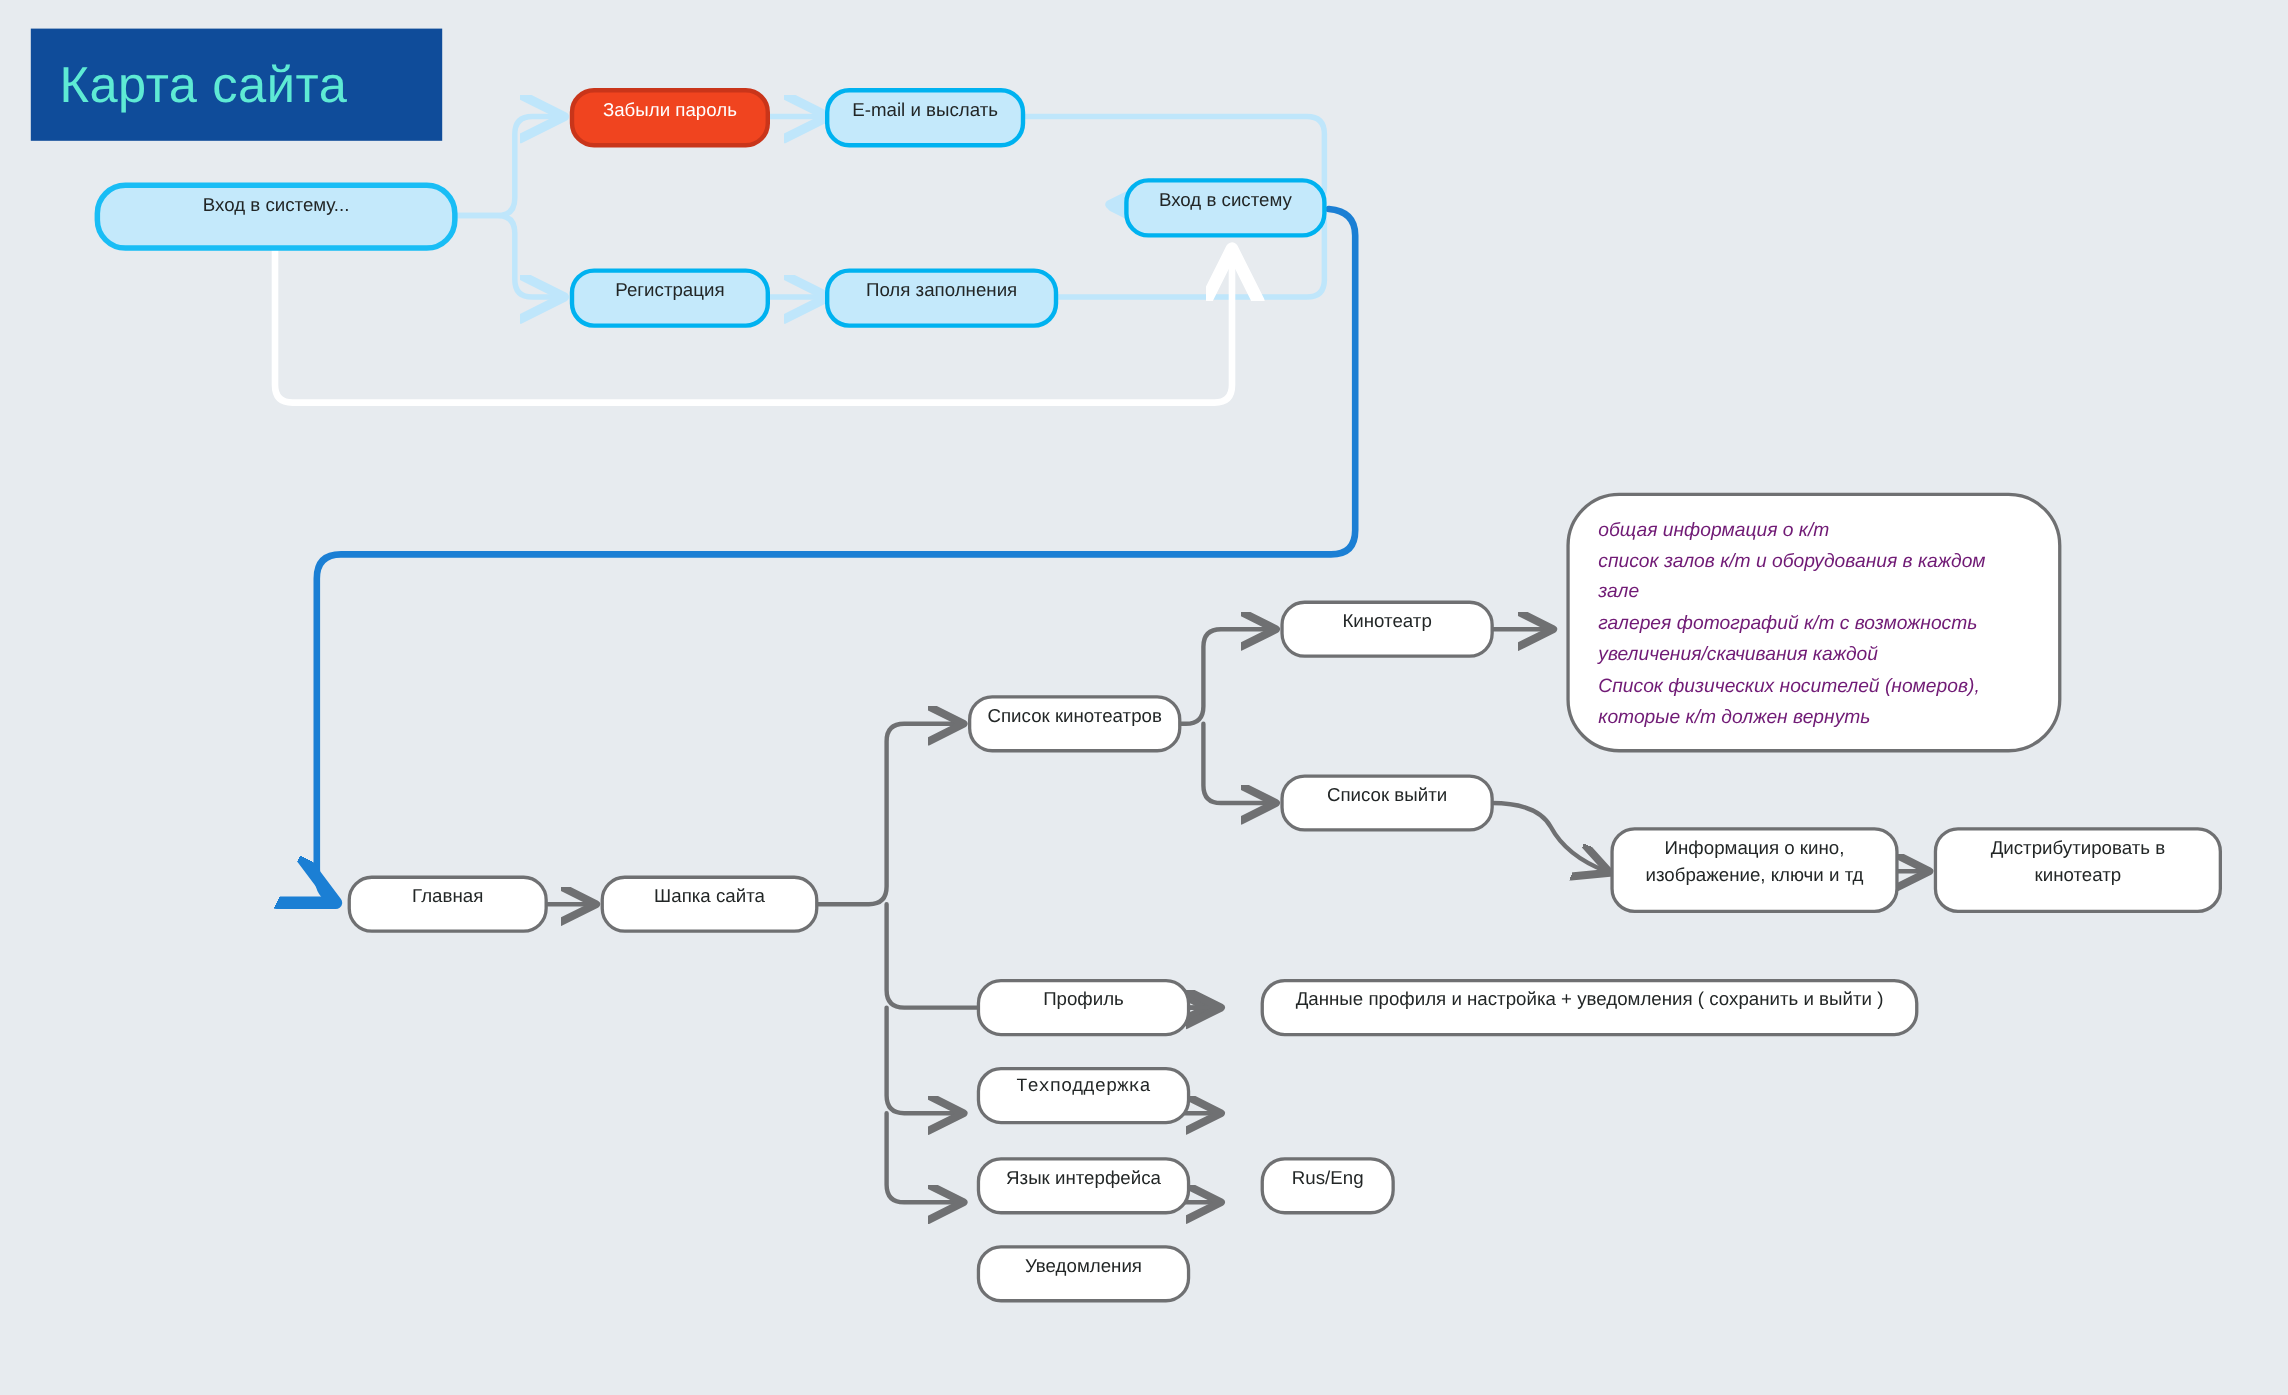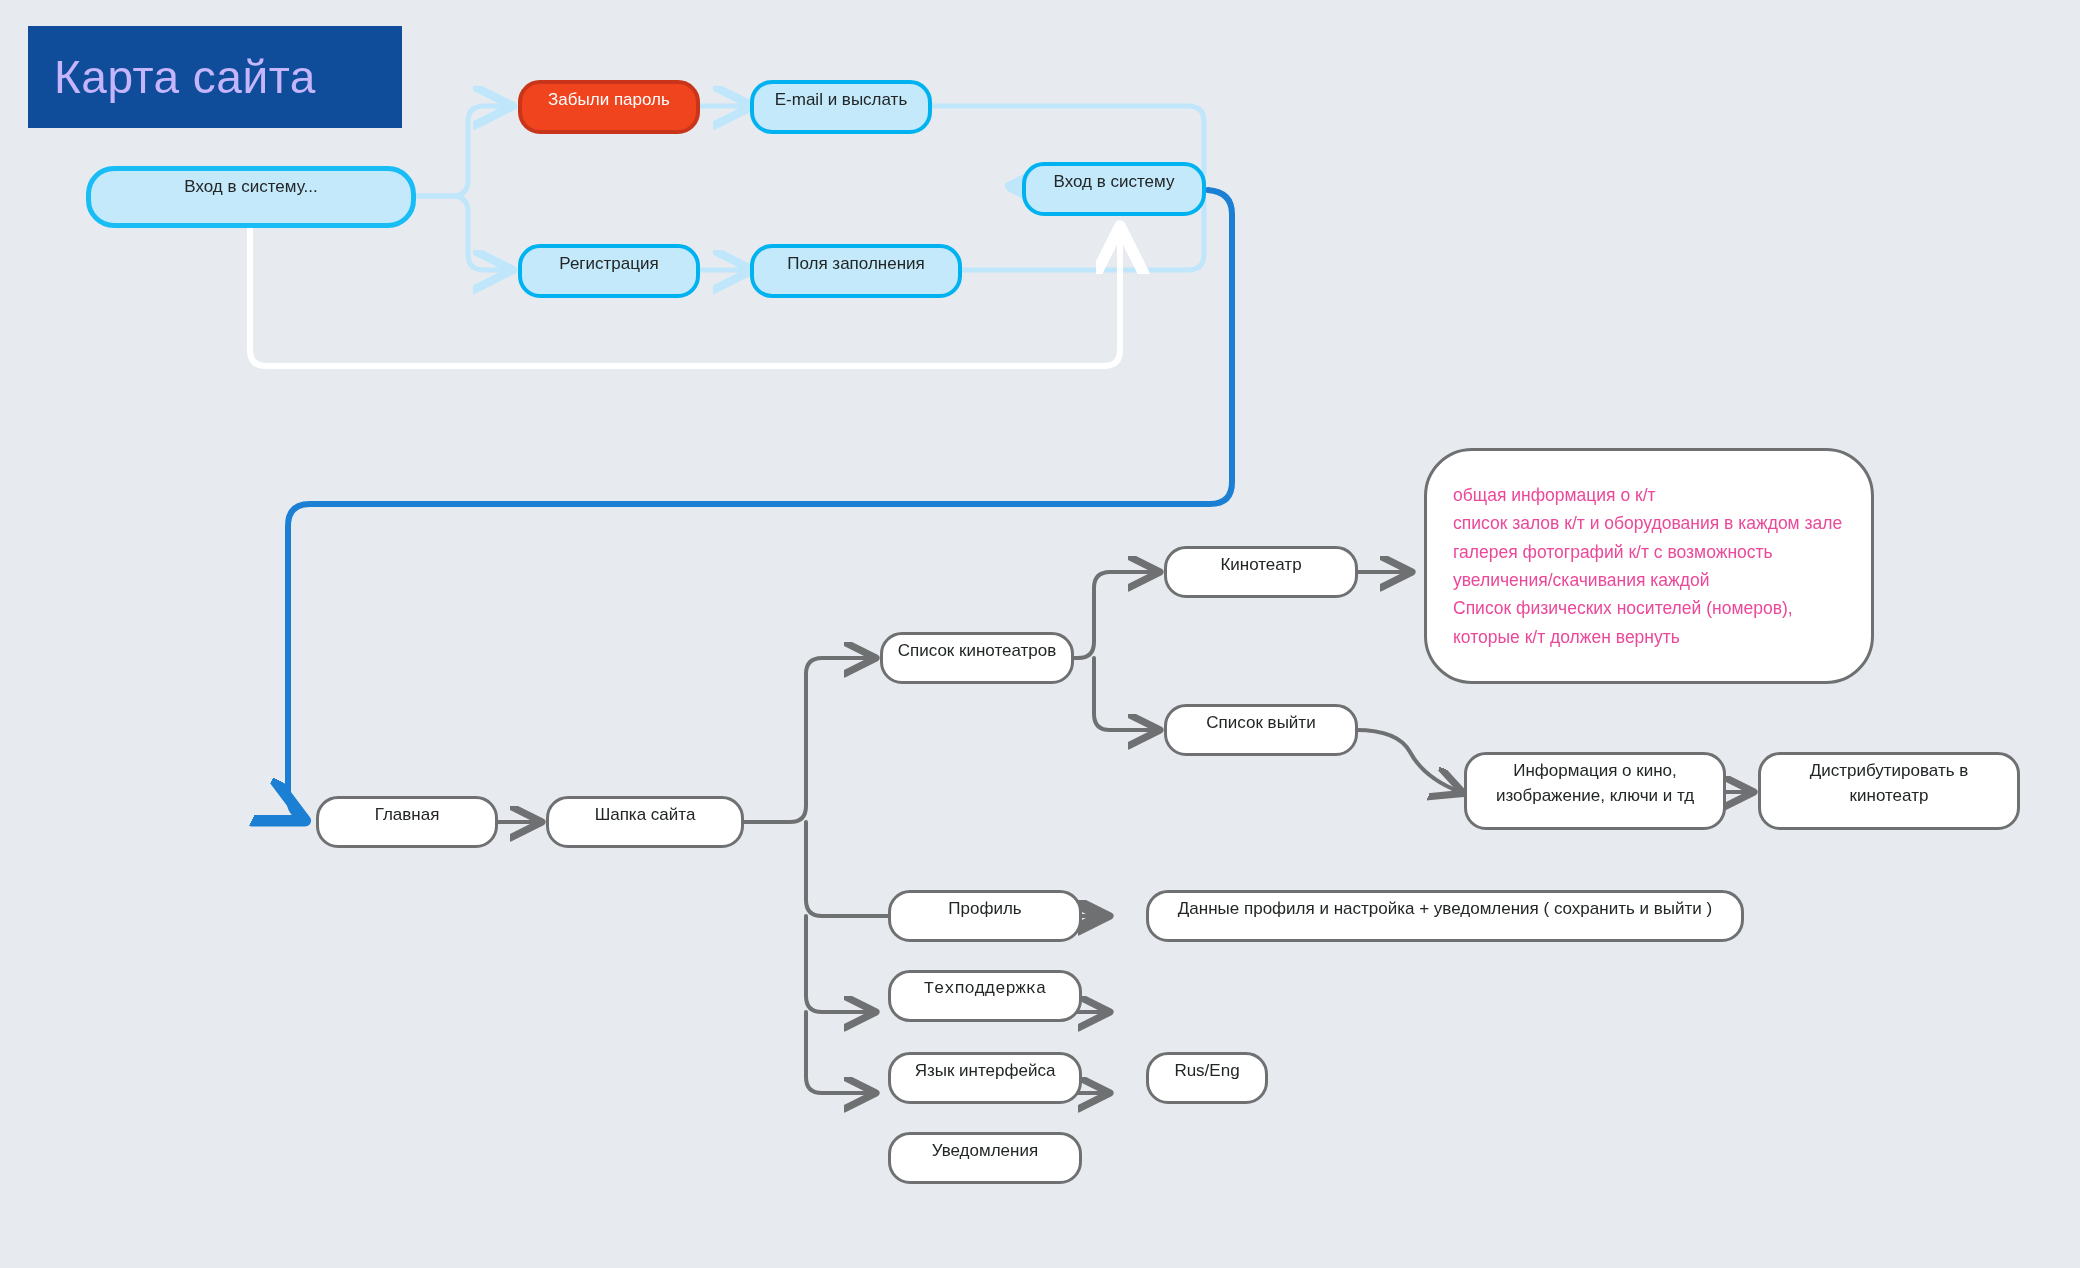--- a/index.html
+++ b/index.html
@@ -15,21 +15,21 @@
 
   .title-block{
     position:absolute;
     left:28px;top:26px;width:374px;height:102px;
     background:#0f4c9a;
     display:flex;align-items:center;
     box-sizing:border-box;
     padding-left:26px;
   }
   .title-block span{
-    color:#c4b5fd;
+    color:#5eead4;
     font-size:46px;
     letter-spacing:0.5px;
     white-space:nowrap;
   }
 
   .node{
     position:absolute;
     box-sizing:border-box;
     display:flex;align-items:flex-start;justify-content:center;
     text-align:center;
@@ -69,22 +69,23 @@
     border-radius:48px;
     justify-content:flex-start;
     align-items:center;
     text-align:left;
     padding:18px 26px;
   }
   .note-lines{
     display:block;
     font-size:17.5px;
     line-height:1.62;
-    color:#ec4899;
+    color:#701a75;
     white-space:pre-line;
+    font-style:italic;
   }
 </style>
 </head>
 <body>
 
 <div id="canvas">
 
   <svg class="edges" viewBox="0 0 2080 1268">
     <defs>
       <marker id="ahLight" markerWidth="10" markerHeight="10" refX="7" refY="4" orient="auto">

